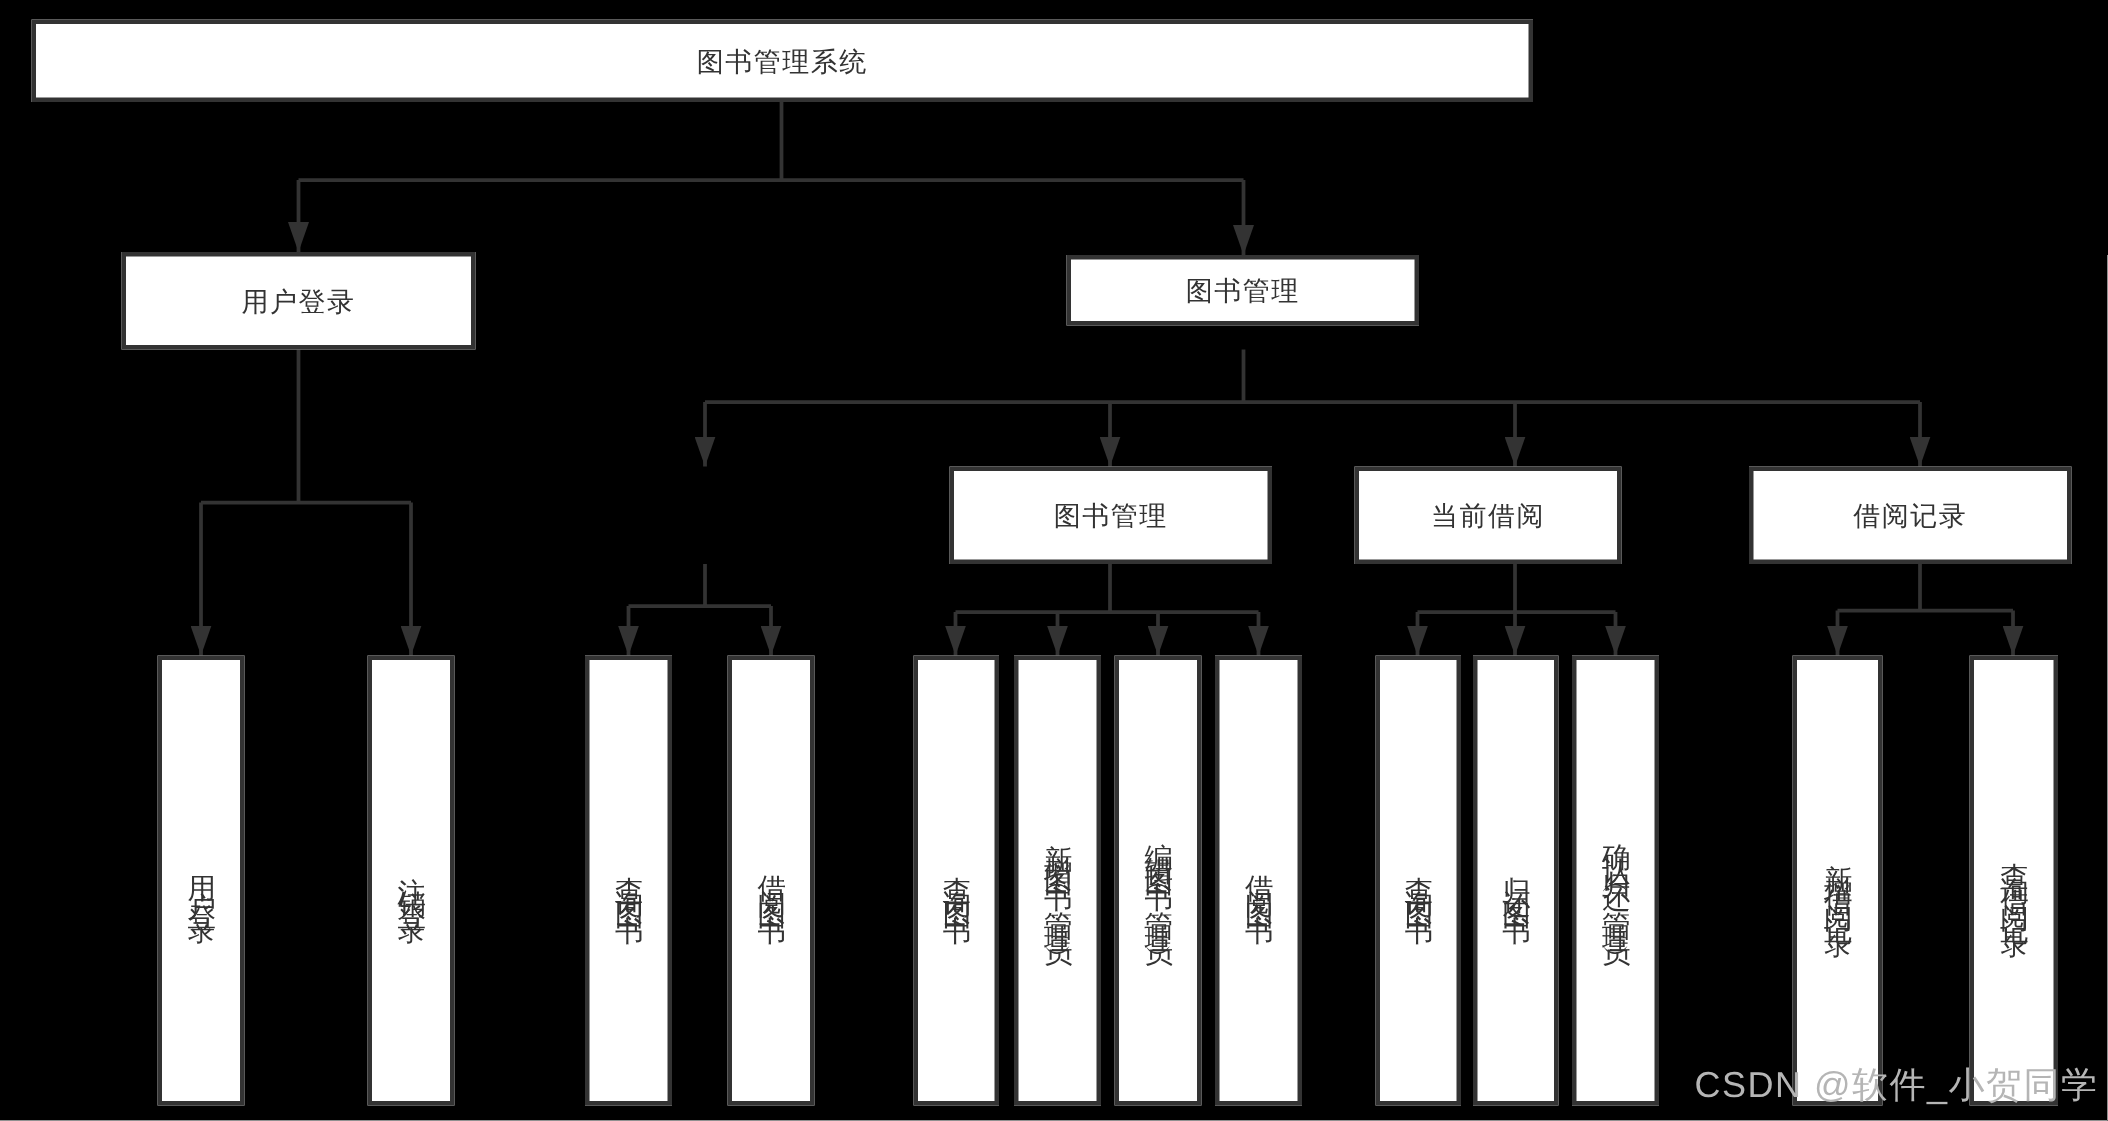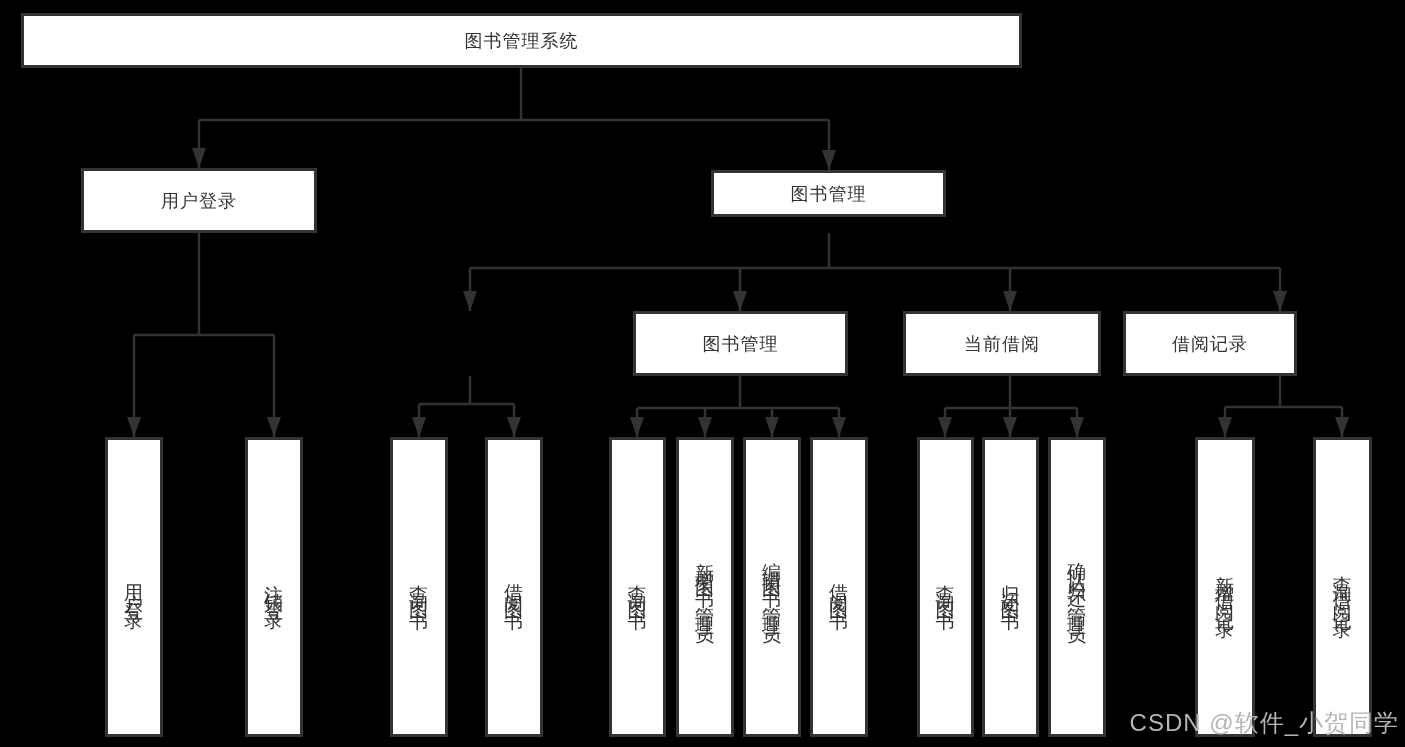--- a/index.html
+++ b/index.html
@@ -86,24 +86,24 @@
   <div class="box hbox" style="left:81px;top:168px;width:236px;height:65px">
     <span>用户登录</span>
   </div>
   <div class="box hbox" style="left:711px;top:170px;width:235px;height:47px">
     <span>图书管理</span>
   </div>
 
   <div class="box hbox" style="left:633px;top:311px;width:215px;height:65px">
     <span>图书管理</span>
   </div>
-  <div class="box hbox" style="left:903px;top:311px;width:198px;height:65px">
+  <div class="box hbox" style="left:903px;top:311px;width:178px;height:65px">
     <span>当前借阅</span>
   </div>
-  <div class="box hbox" style="left:1123px;top:311px;width:174px;height:65px">
+  <div class="box hbox" style="left:1166px;top:311px;width:215px;height:65px">
     <span>借阅记录</span>
   </div>
 
   <div class="box vbox" style="left:105px">
     <span class="vtext">用户登录</span>
   </div>
   <div class="box vbox" style="left:245px">
     <span class="vtext">注销登录</span>
   </div>
 

